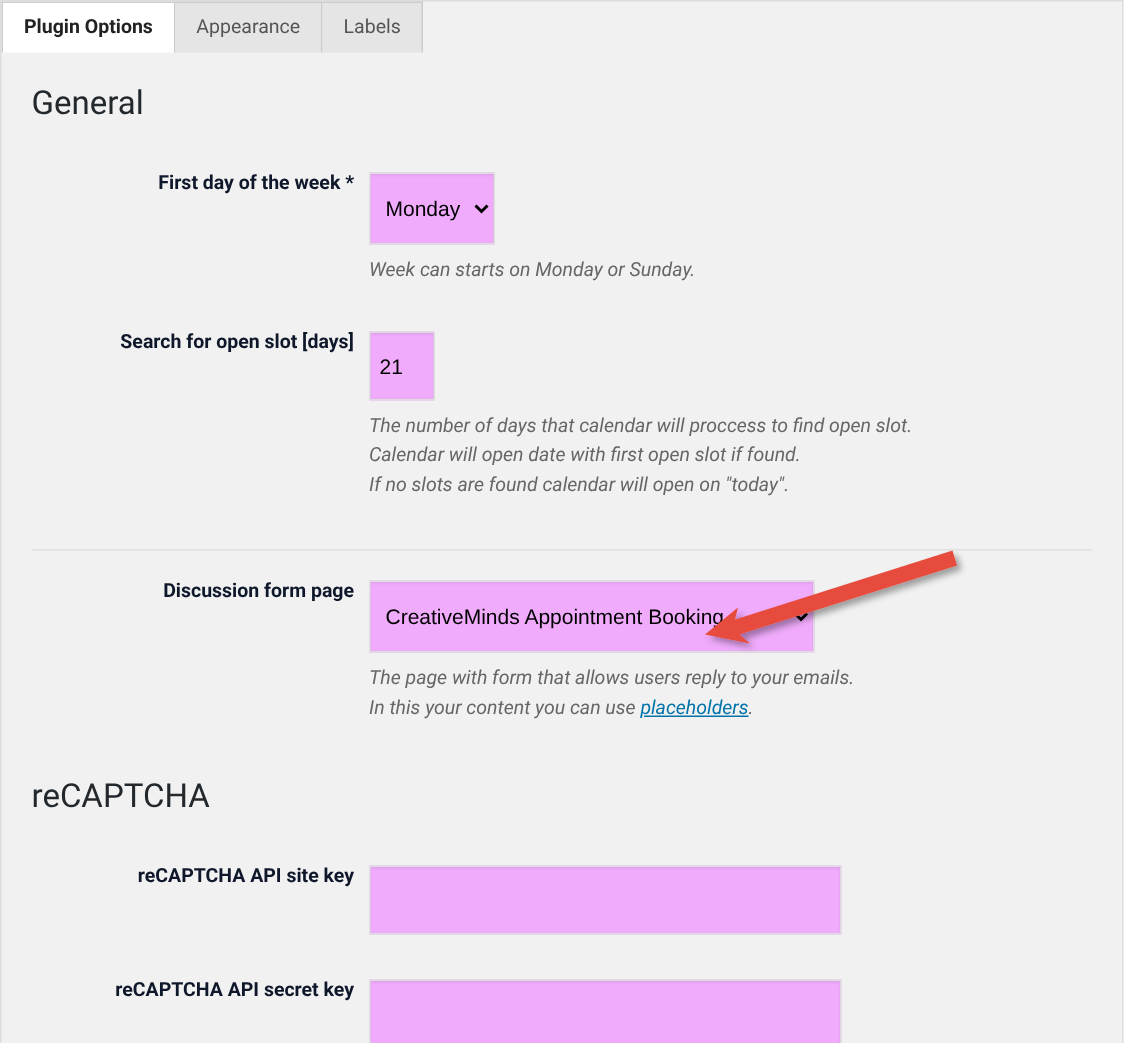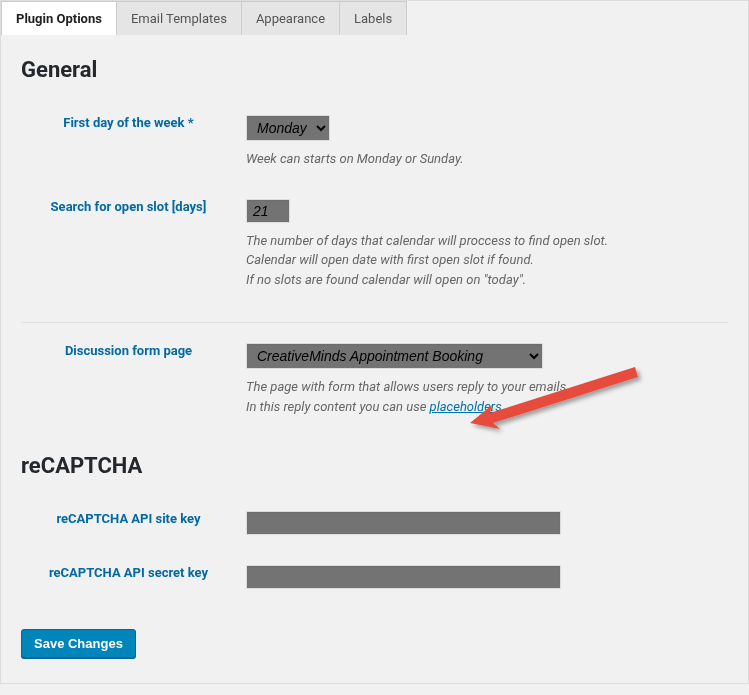--- a/index.html
+++ b/index.html
@@ -20,43 +20,42 @@
   border-bottom: none;
   font-size: 13px;
   color: #555;
   cursor: pointer;
   margin-right: 0;
 }
 .tab + .tab { border-left: none; }
 .tab.active { background: #fff; font-weight: 700; color: #222; }
 h2.section {
   font-size: 22px;
-  font-weight: 700;
+  font-weight: 400;
   color: #23282d;
   margin: 22px 0 18px 0;
 }
 table.form { width: 100%; border-collapse: collapse; }
 table.form th {
-  text-align: center;
+  text-align: right;
   vertical-align: top;
   width: 225px;
   padding: 15px 10px 15px 0;
   font-weight: 700;
   font-size: 13px;
-  color: #0369a1;
+  color: #0f172a;
 }
 table.form td { padding: 15px 0; vertical-align: top; }
 select, input[type="text"] {
   font-size: 14px;
-  padding: 3px 6px;
+  padding: 14px 6px;
   border: 1px solid #ddd;
-  background: #737373;
+  background: #f0abfc;
   box-shadow: inset 0 1px 2px rgba(0,0,0,.07);
   border-radius: 0;
-  font-style: italic;
 }
 .sel-sm { width: auto; }
 .inp-sm { width: 44px; }
 .inp-wide { width: 315px; }
 .sel-wide { width: 297px; }
 p.desc { color: #666; font-style: italic; margin-top: 8px; line-height: 1.5; font-size: 13px; }
 hr.sep { border: 0; border-top: 1px solid #e0e0e0; margin: 18px 0 5px 0; }
 a.link { color: #0073aa; text-decoration: underline; }
 p.enable-text { margin: 14px 0 6px 0; font-size: 14px; color: #444; }
 .btn-save {
@@ -75,21 +74,20 @@
 .container-rel { position: relative; }
 </style>
 </head>
 <body>
 
 <div class="container-rel">
 <div class="wrapper">
 
   <div class="tabs">
     <div class="tab active">Plugin Options</div>
-    <div class="tab">Email Templates</div>
     <div class="tab">Appearance</div>
     <div class="tab">Labels</div>
   </div>
 
   <h2 class="section">General</h2>
 
   <table class="form">
     <tbody>
           <tr>
       <th>First day of the week *</th>
@@ -119,21 +117,21 @@
   <table class="form">
     <tbody>
           <tr>
       <th>Discussion form page</th>
       <td>
         <select class="sel-wide">
           <option>CreativeMinds Appointment Booking</option>
         </select>
         <p class="desc">
           <span>The page with form that allows users reply to your emails.</span><br>
-          <span>In this reply content you can use </span><a href="#" class="link">placeholders</a><span>.</span>
+          <span>In this your content you can use </span><a href="#" class="link">placeholders</a><span>.</span>
         </p>
       </td>
     </tr>
   </tbody>
       </table>
 
   <h2 class="section">reCAPTCHA</h2>
 
 
   <table class="form">

